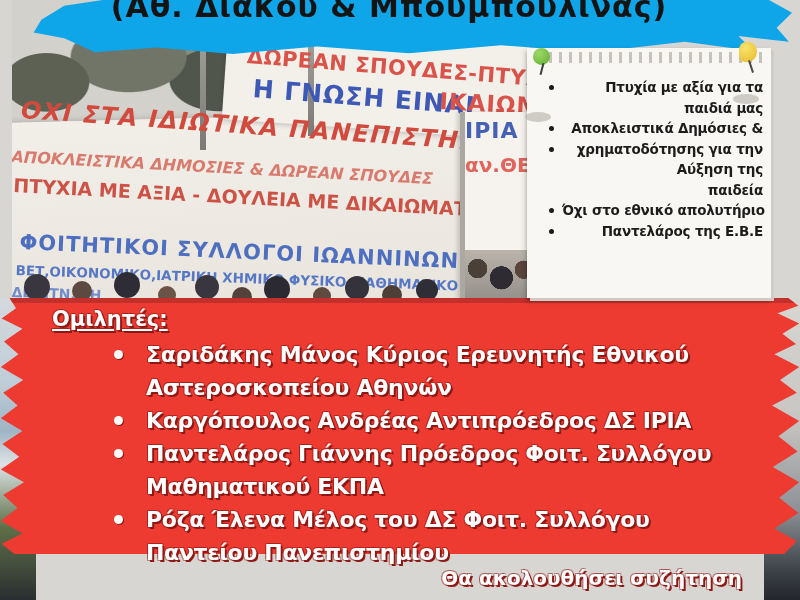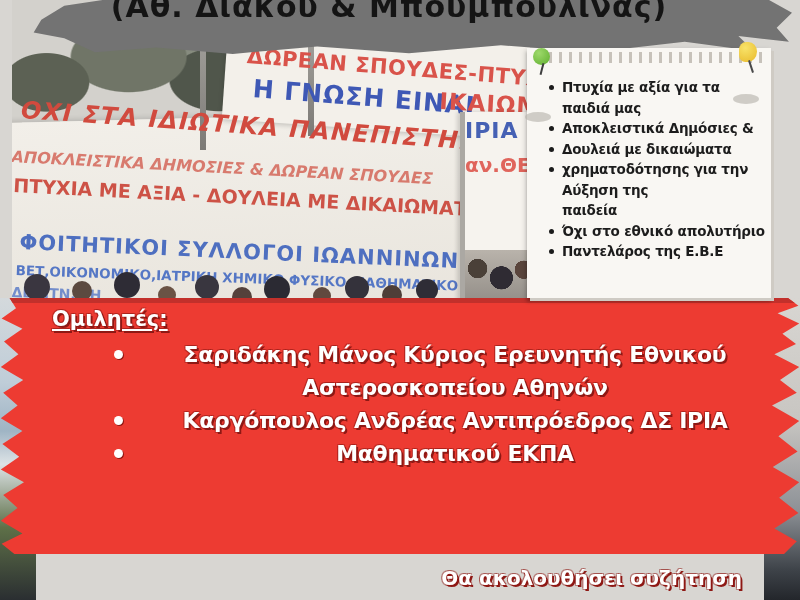--- a/index.html
+++ b/index.html
@@ -45,29 +45,29 @@
     linear-gradient(#B9B3AB,#8F8A84);}
   .crowd{position:absolute;left:12px;top:266px;width:430px;height:42px;}
   .crowd::before{content:"";position:absolute;left:0;top:8px;width:26px;height:26px;border-radius:50%;
     background:#3A3640;box-shadow:
     45px 4px 0 -3px #5C4A40, 90px -2px 0 0 #2E2C35, 130px 8px 0 -4px #6B5345,
     170px 0 0 -1px #39363F, 205px 10px 0 -3px #55413B, 240px 2px 0 0 #2B2A33,
     285px 9px 0 -4px #60493F, 320px 1px 0 -1px #34323B, 355px 8px 0 -3px #4E3E38,
     390px 3px 0 -2px #2F2D36;}
 
   
-  .yellow-banner{position:absolute;left:26px;top:0;width:766px;height:58px;background:#737373;z-index:3;
+  .yellow-banner{position:absolute;left:26px;top:0;width:766px;height:58px;background:#0ea5e9;z-index:3;
     clip-path:polygon(2% 34%,5% 10%,10% 0%,97% 0%,100% 22%,98% 48%,99.6% 72%,93% 62%,95% 88%,86% 72%,
                       74% 90%,62% 78%,50% 92%,38% 80%,27% 93%,17% 82%,9% 90%,5% 66%,1% 56%);}
   .yb-title{position:absolute;left:0;right:40px;top:-11px;text-align:center;font-size:30px;font-weight:bold;
             color:#141414;letter-spacing:1px;white-space:nowrap;}
 
   
   .card{position:absolute;left:527px;top:48px;width:244px;height:250px;background:#F9F7F3;z-index:5;
-        box-shadow:3px 3px 0 #CFCBC4,-2px 2px 5px rgba(0,0,0,.15),0 4px 3px rgba(0,0,0,.2);}
+        box-shadow:3px 3px 0 #CFCBC4,-2px 2px 5px rgba(0,0,0,.15),0 4px 3px rgba(0,0,0,.2);text-align:right;}
   .torn{position:absolute;left:5px;right:5px;top:4px;height:11px;
         background:repeating-linear-gradient(90deg,transparent 0 7px,#C7C2BA 7px 10px);}
   .pin{position:absolute;z-index:6;}
   .pin.green{left:6px;top:0px;width:17px;height:17px;border-radius:50%;
              background:radial-gradient(circle at 35% 30%,#9ED96B,#5FAE2E);}
   .pin.green::after{content:"";position:absolute;left:8px;top:15px;width:2px;height:12px;background:#3E3E3E;transform:rotate(14deg);}
   .pin.yellow{right:14px;top:-6px;width:18px;height:20px;border-radius:45% 55% 60% 40%;
              background:radial-gradient(circle at 35% 30%,#F8E36A,#E8B92A);}
   .pin.yellow::after{content:"";position:absolute;left:11px;top:18px;width:2px;height:13px;background:#4A4A4A;transform:rotate(-18deg);}
   .pin-shadow{position:absolute;width:26px;height:10px;border-radius:50%;background:#B9B5AE;opacity:.65;z-index:5;}
@@ -96,21 +96,21 @@
       0.1% 27%,2.3% 22%,0.5% 17%,2.8% 12%,0.2% 8%,2% 4%);}
   .red-content{position:absolute;left:0;top:0;right:0;bottom:0;}
   .white-ink{color:#FFFFFF;font-weight:bold;
     text-shadow:2px 2px 0 #8E1814,-1px -1px 0 rgba(142,24,20,.45),1px -1px 0 rgba(142,24,20,.45),-1px 1px 0 rgba(142,24,20,.45);}
   .sp-heading{position:absolute;left:52px;top:9px;font-size:21px;
               text-decoration:underline;text-underline-offset:3px;}
   .sp-list{position:absolute;left:104px;top:40px;right:36px;}
   .speaker{position:relative;padding-left:42px;font-size:22px;line-height:33px;letter-spacing:-0.3px;}
   .sdot{position:absolute;left:10px;top:12px;width:9px;height:9px;border-radius:50%;background:#fff;
         box-shadow:1px 1px 0 #8E1814;}
-  .sline{display:block;white-space:nowrap;text-align:center;}
+  .sline{display:block;white-space:nowrap;}
   .sline:empty{display:none;}
   .sp-footer{position:absolute;right:58px;top:268px;font-size:20px;white-space:nowrap;}
 </style>
 </head>
 <body>
 
 <div class="poster">
 
   <div class="photo">
     <div class="trees"></div>
@@ -153,23 +153,20 @@
     <div class="pin-shadow ps-right"></div>
     <ul class="note-list">
       <li>
         <span class="note-line">Πτυχία με αξία για τα</span>
         <span class="note-line">παιδιά μας</span>
       </li>
       <li>
         <span class="note-line">Αποκλειστικά Δημόσιες &amp;</span>
       </li>
       <li>
-        <span class="note-line">Δουλειά με δικαιώματα</span>
-      </li>
-      <li>
         <span class="note-line">χρηματοδότησης για την</span>
         <span class="note-line">Αύξηση της</span>
         <span class="note-line">παιδεία</span>
       </li>
       <li>
         <span class="note-line">Όχι στο εθνικό απολυτήριο</span>
       </li>
       <li>
         <span class="note-line">Παντελάρος της Ε.Β.Ε</span>
       </li>
@@ -186,20 +183,26 @@
           <span class="sline">Σαριδάκης Μάνος  Κύριος Ερευνητής Εθνικού</span>
           <span class="sline">Αστεροσκοπείου Αθηνών</span>
         </div>
         <div class="speaker white-ink">
           <span class="sdot"></span>
           <span class="sline">Καργόπουλος Ανδρέας Αντιπρόεδρος ΔΣ ΙΡΙΑ</span>
 
         </div>
         <div class="speaker white-ink">
           <span class="sdot"></span>
+          <span class="sline">Παντελάρος Γιάννης Πρόεδρος Φοιτ. Συλλόγου</span>
           <span class="sline">Μαθηματικού ΕΚΠΑ</span>
+        </div>
+        <div class="speaker white-ink">
+          <span class="sdot"></span>
+          <span class="sline">Ρόζα Έλενα Μέλος του ΔΣ Φοιτ. Συλλόγου</span>
+          <span class="sline">Παντείου Πανεπιστημίου</span>
         </div>
       </div>
       <div class="sp-footer white-ink">Θα ακολουθήσει συζήτηση</div>
     </div>
   </div>
 
 </div>
 
 </body></html>

